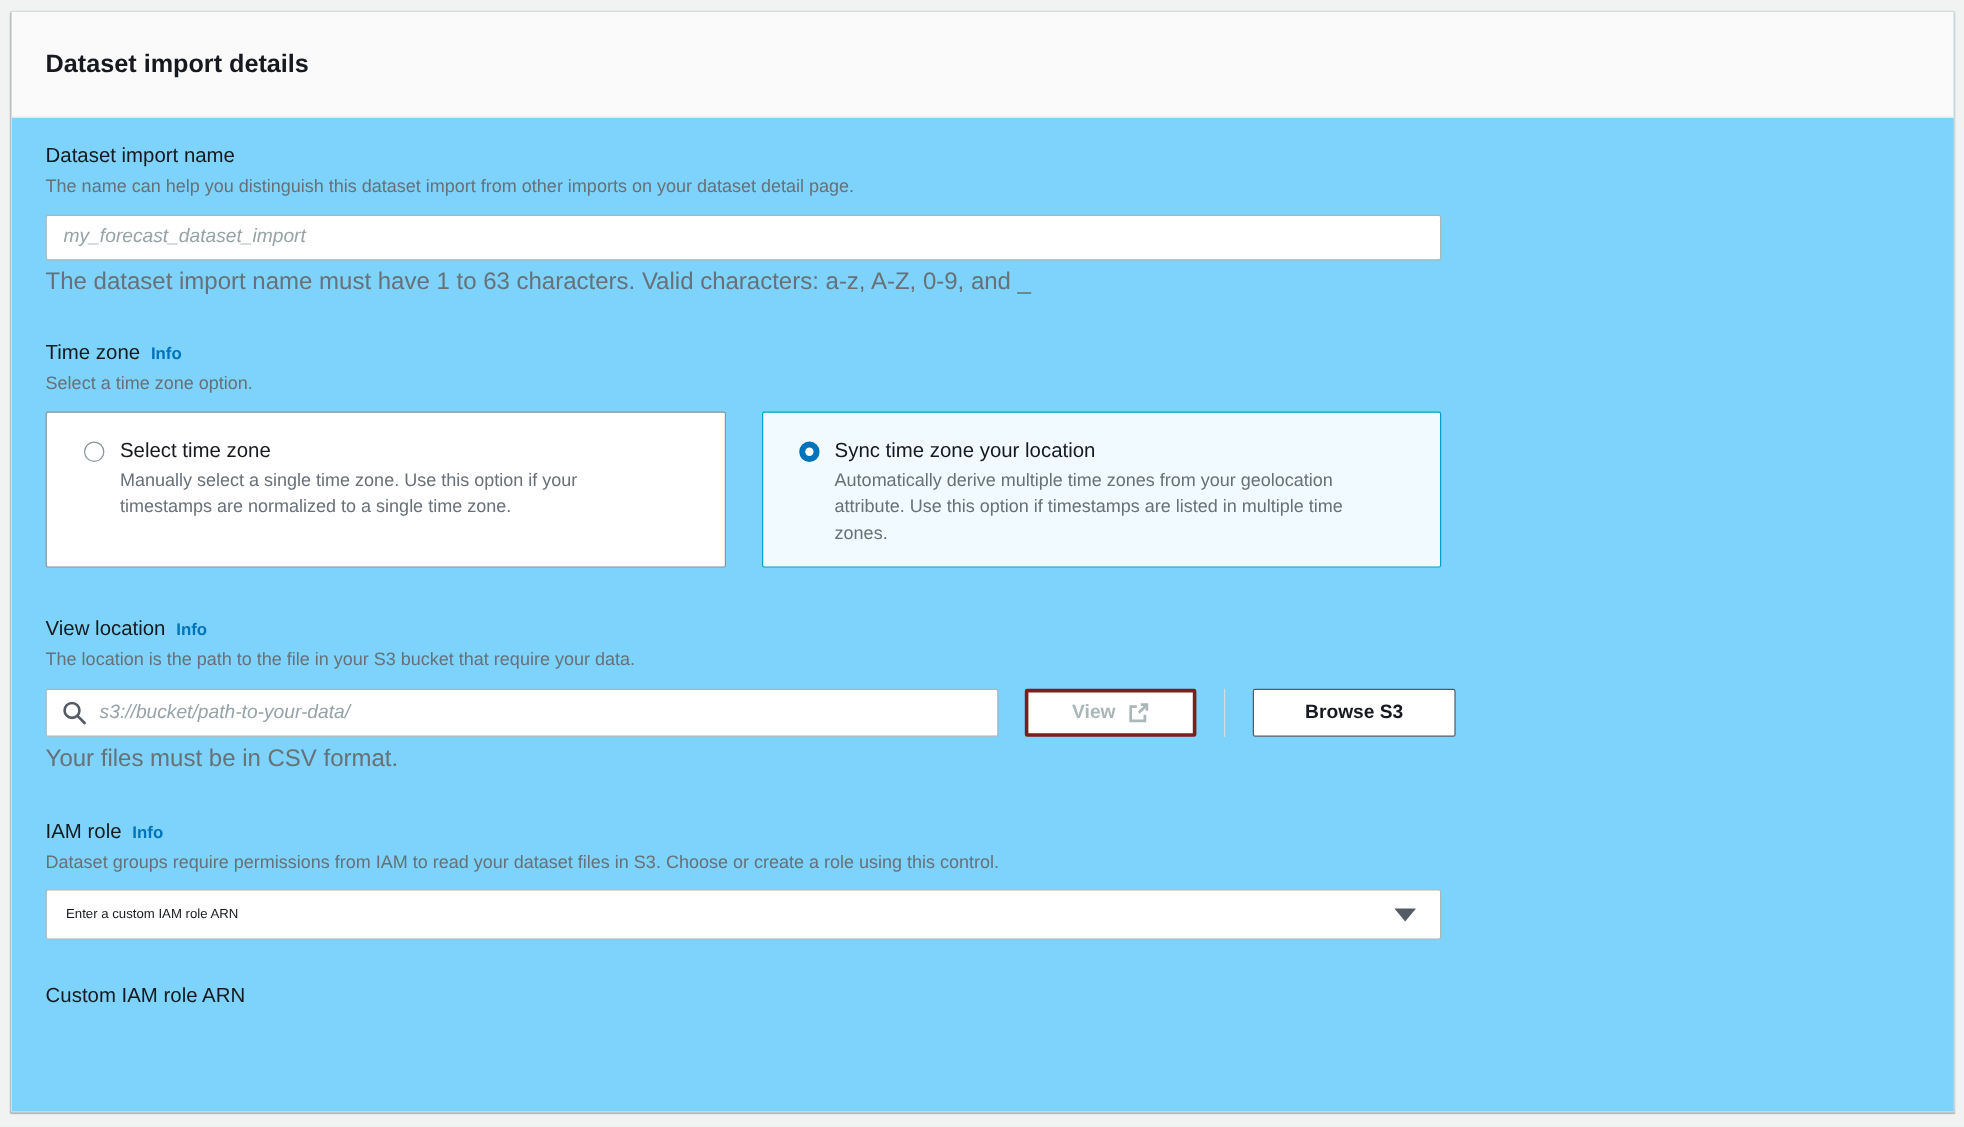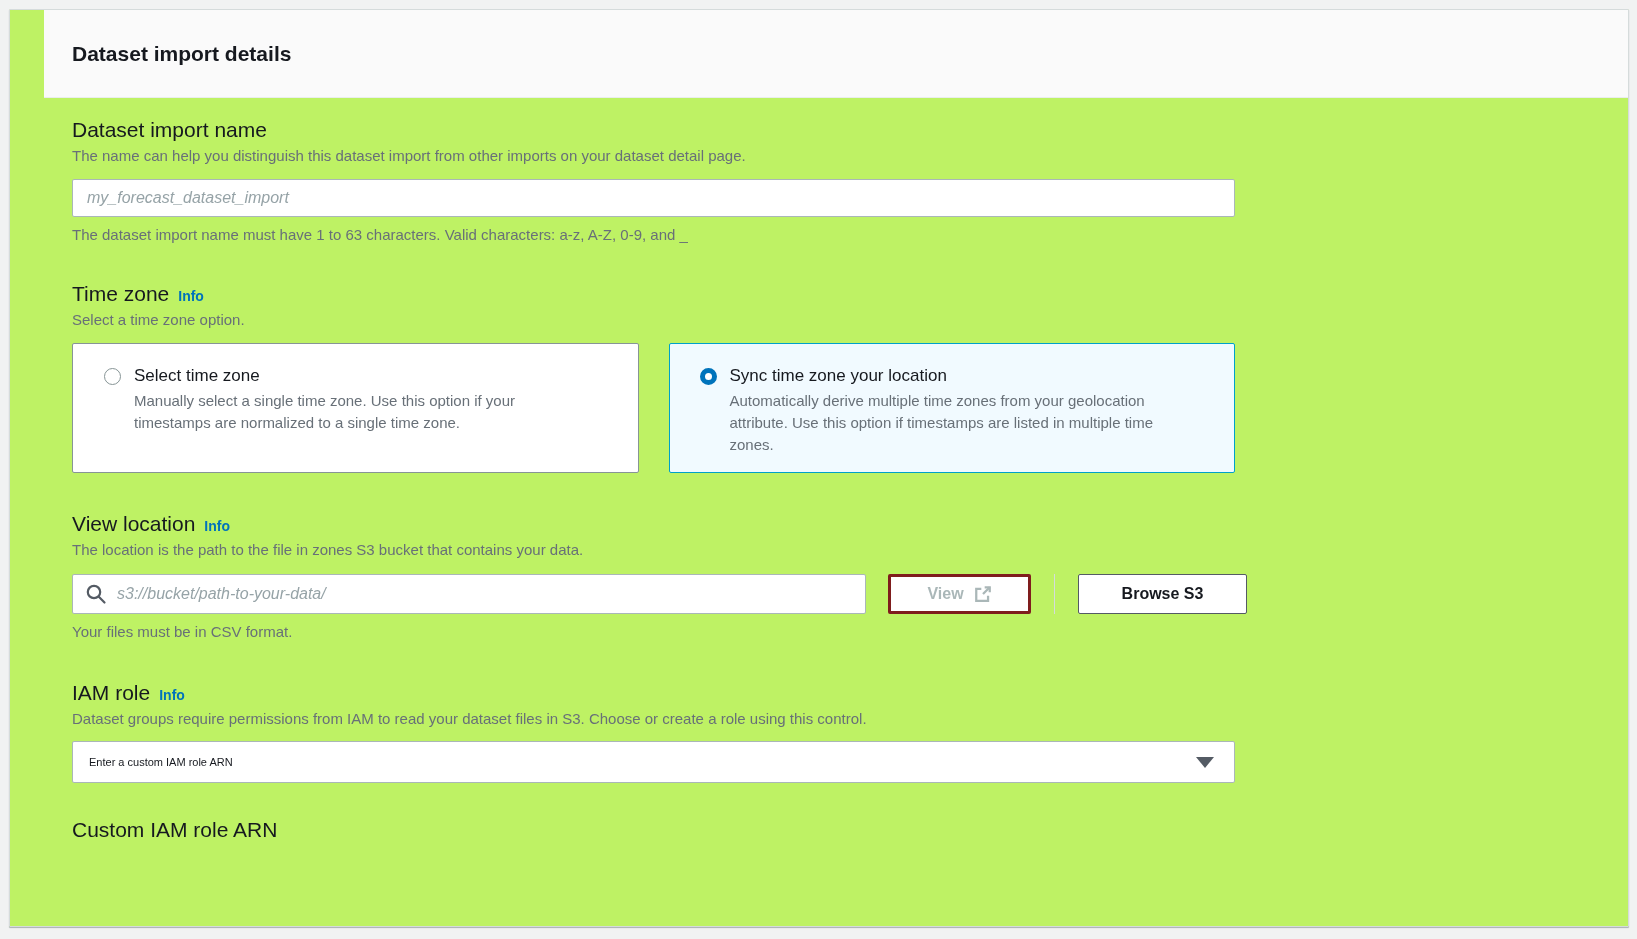--- a/index.html
+++ b/index.html
@@ -5,41 +5,40 @@
   * { box-sizing: border-box; margin: 0; padding: 0; }
   html, body {
     width: 1637px; height: 939px; overflow: hidden;
     background: #f1f2f2;
     font-family: "Liberation Sans", sans-serif;
     color: #16191f;
   }
   .card {
     position: absolute; left: 9px; top: 9px;
     width: 1620px; height: 918px;
-    background: #bef264;
+    background: #7dd3fc;
     border: 1px solid #d5dbdb;
     border-radius: 1px;
     box-shadow: 0 1px 1px 0 rgba(0,28,36,0.3);
-    padding-left: 34px;
   }
   .card-header {
     height: 88px;
     background: #fafafa;
     border-bottom: 1px solid #eaeded;
     display: flex; align-items: center;
     padding: 0 28px;
   }
   .card-title { font-size: 21px; font-weight: 700; color: #16191f; }
   .card-body { padding: 21px 28px 0 28px; }
 
-  .field-label { font-size: 21px; color: #16191f; line-height: 22px; }
+  .field-label { font-size: 17px; color: #16191f; line-height: 22px; }
   .label-row { display: flex; align-items: baseline; gap: 9px; }
   .info-link { font-size: 14px; font-weight: 700; color: #0073bb; cursor: pointer; }
   .field-desc { font-size: 15px; color: #687078; line-height: 20px; margin-top: 5px; }
-  .field-hint { font-size: 15px; color: #687078; line-height: 20px; margin-top: 8px; }
+  .field-hint { font-size: 20px; color: #687078; line-height: 20px; margin-top: 8px; }
 
   .text-input {
     display: block; width: 1163px; height: 38px;
     border: 1px solid #aab7b8; border-radius: 2px;
     padding: 0 14px; font-size: 16px; color: #16191f;
     font-family: "Liberation Sans", sans-serif;
     background: #fff; outline: none; margin-top: 13px;
   }
   .text-input::placeholder { color: #96a3a7; font-style: italic; opacity: 1; }
   .tall { height: 42px; }
@@ -139,21 +138,21 @@
           </div>
         </div>
       </div>
     </div>
 
     <div class="section-dl">
       <div class="label-row">
         <span class="field-label">View location</span>
         <a class="info-link">Info</a>
       </div>
-      <div class="field-desc">The location is the path to the file in zones S3 bucket that contains your data.</div>
+      <div class="field-desc">The location is the path to the file in your S3 bucket that require your data.</div>
 
       <div class="dl-row">
         <div class="search-wrap">
           <svg class="search-icon" viewBox="0 0 22 22" fill="none">
             <circle cx="9" cy="9" r="6.2" stroke="#545b64" stroke-width="2.2"></circle>
             <line x1="13.8" y1="13.8" x2="19.5" y2="19.5" stroke="#545b64" stroke-width="2.2" stroke-linecap="round"></line>
           </svg>
           <input class="text-input" type="text" placeholder="s3://bucket/path-to-your-data/" style="">
         </div>
 

